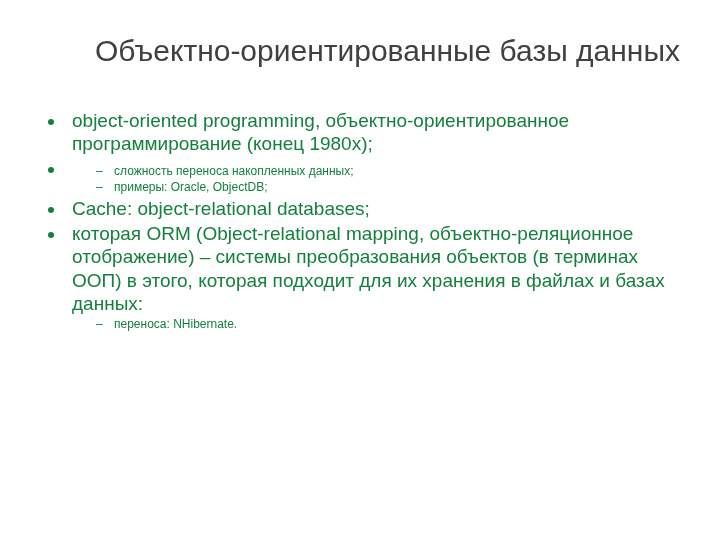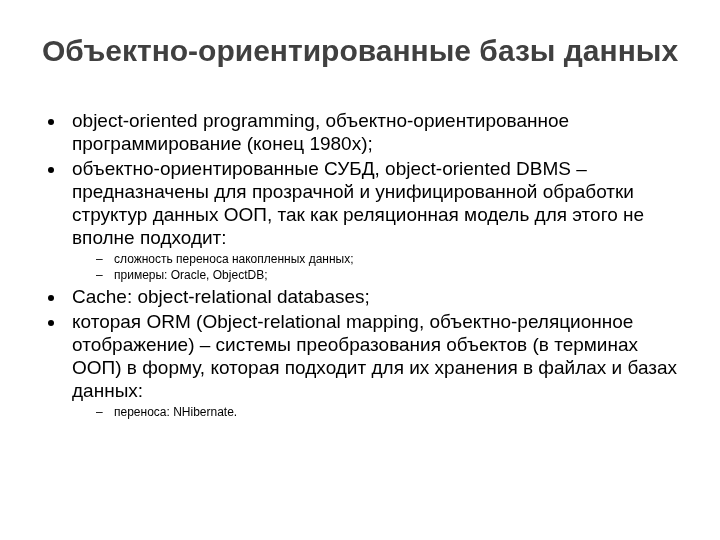--- a/index.html
+++ b/index.html
@@ -12,33 +12,33 @@
     color: #000;
   }
   .slide {
     box-sizing: border-box;
     width: 720px;
     height: 540px;
     padding: 24px 40px 20px 40px;
   }
   .title {
     font-size: 30px;
-    font-weight: 700;
-    text-align: center;
+    font-weight: 400;
+    text-align: right;
     color: #404040;
     margin: 10px 0 40px 0;
     line-height: 1.15;
   }
   ul.top {
     list-style: disc;
     margin: 0;
     padding-left: 26px;
     font-size: 19px;
     line-height: 1.22;
-    color: #000000;
+    color: #15803d;
   }
   ul.top > li {
     margin: 0 0 2px 0;
     padding-left: 6px;
   }
   ul.sub {
     list-style: none;
     margin: 2px 0 2px 0;
     padding-left: 28px;
     font-size: 12px;
@@ -58,27 +58,26 @@
 </style>
 </head>
 <body>
 
 <div class="slide">
   <div class="title">Объектно-ориентированные базы данных</div>
 
   <ul class="top">
     <li>object-oriented programming, объектно-ориентированное программирование (конец 1980х);</li>
     <li>
-      <span>объектно-ориентированные СУБД, object-oriented DBMS – предназначены для прозрачной и унифицированной обработки структур данных ООП, так как реляционная модель для этого не вполне подходит:</span>
       <ul class="sub">
         <li>сложность переноса накопленных данных;</li>
         <li>примеры: Oracle, ObjectDB;</li>
       </ul>
     </li>
     <li>Cache: object-relational databases;</li>
     <li>
-      <span>которая ORM (</span><span class="em">Object-relational mapping</span><span>, объектно-реляционное отображение) – системы преобразования объектов (в терминах ООП) в форму, которая подходит для их хранения в файлах и базах данных:</span>
+      <span>которая ORM (</span><span class="em">Object-relational mapping</span><span>, объектно-реляционное отображение) – системы преобразования объектов (в терминах ООП) в этого, которая подходит для их хранения в файлах и базах данных:</span>
       <ul class="sub">
         <li>переноса: NHibernate.</li>
       </ul>
     </li>
   </ul>
 </div>
 
 </body></html>

